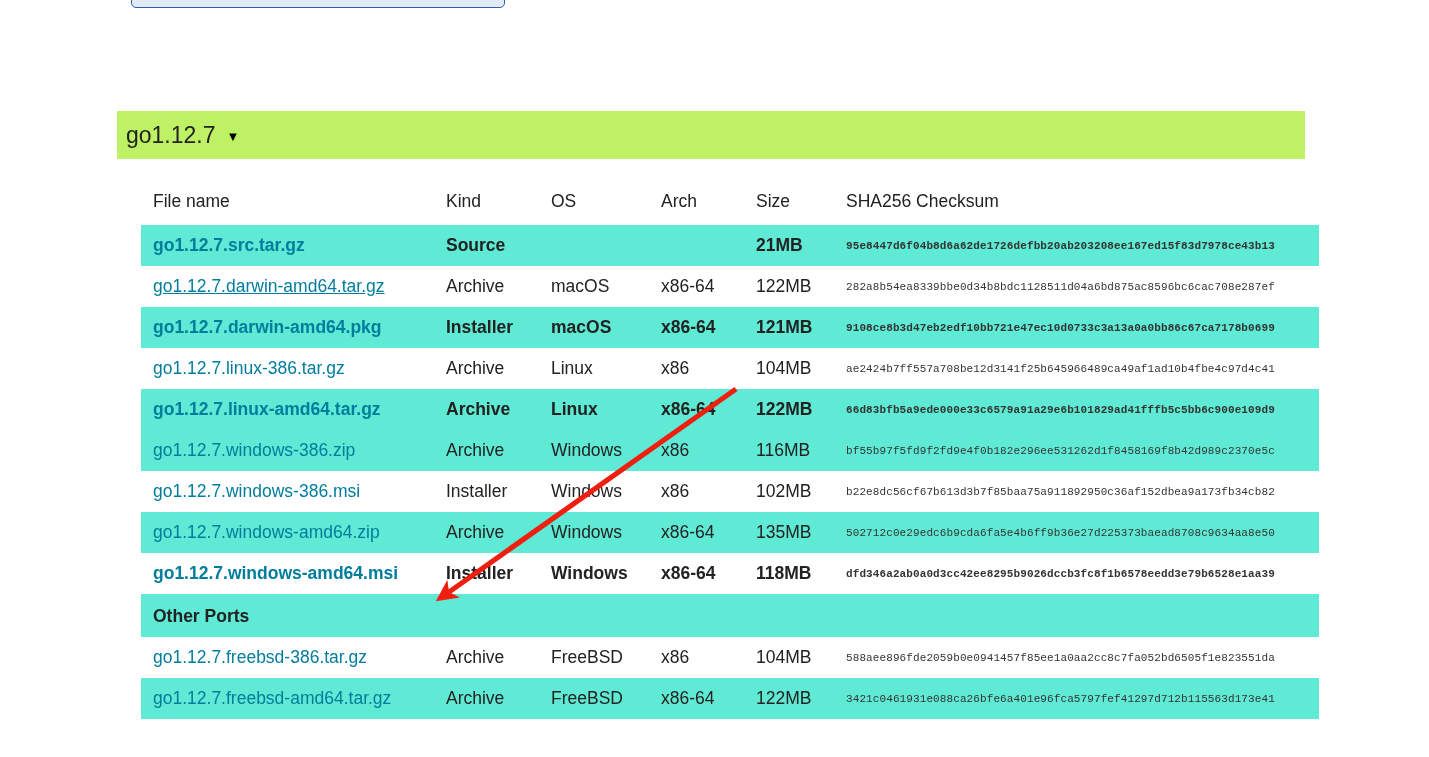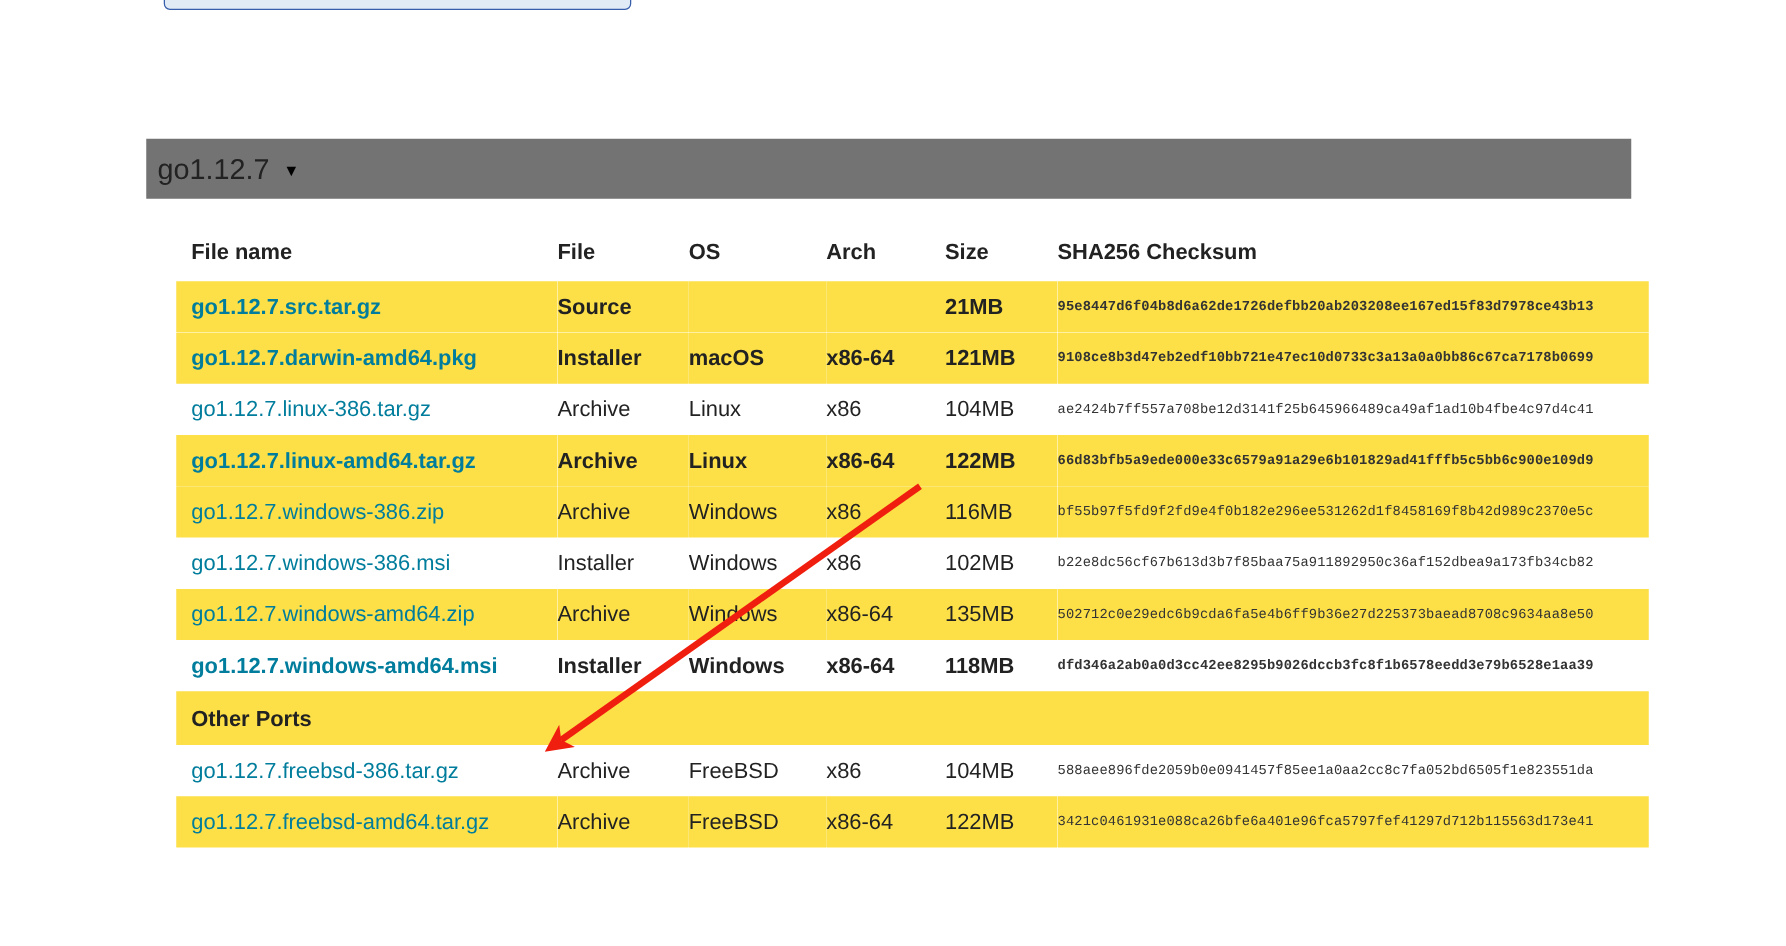--- a/index.html
+++ b/index.html
@@ -40,21 +40,21 @@
     letter-spacing: -0.1px;
   }
 
   
   .version-bar {
     position: absolute;
     left: 117px;
     top: 111px;
     width: 1188px;
     height: 48px;
-    background: #737373;
+    background: #bef264;
     display: flex;
     align-items: center;
     padding-left: 9px;
     cursor: pointer;
   }
   .version-label {
     font-size: 23px;
     color: #222222;
     font-weight: normal;
   }
@@ -72,34 +72,34 @@
     position: absolute;
     left: 141px;
     top: 185px;
     width: 1178px;
     border-collapse: collapse;
     table-layout: fixed;
   }
   .downloads-table th {
     text-align: left;
     font-size: 17.5px;
-    font-weight: bold;
+    font-weight: normal;
     color: #222222;
     padding: 6px 0 13px 0;
     vertical-align: bottom;
   }
   .downloads-table td {
     font-size: 17.5px;
     color: #222222;
     padding: 10px 0 10px 0;
     vertical-align: middle;
     white-space: nowrap;
     overflow: hidden;
   }
-  .downloads-table tbody tr.stripe td { background: #fde047; margin-left: 37px; }
+  .downloads-table tbody tr.stripe td { background: #5eead4; margin-left: 37px; }
 
   
   .col-name  { width: 305px; padding-left: 12px !important; }
   .col-kind  { width: 105px; }
   .col-os    { width: 110px; }
   .col-arch  { width: 95px; }
   .col-size  { width: 90px; }
   .col-sum   { width: 473px; }
 
   .downloads-table th.col-name { padding-left: 12px; }
@@ -145,36 +145,44 @@
 
   <div class="version-bar">
     <span class="version-label">go1.12.7</span>
     <span class="version-caret">▼</span>
   </div>
 
   <table class="downloads-table">
     <thead>
       <tr>
         <th class="col-name">File name</th>
-        <th class="col-kind">File</th>
+        <th class="col-kind">Kind</th>
         <th class="col-os">OS</th>
         <th class="col-arch">Arch</th>
         <th class="col-size">Size</th>
         <th class="col-sum">SHA256 Checksum</th>
       </tr>
     </thead>
     <tbody id="table-body">
         <tr class="stripe highlight">
           <td class="col-name"><a class="file-link" href="#">go1.12.7.src.tar.gz</a></td>
           <td class="col-kind">Source</td>
           <td class="col-os"></td>
           <td class="col-arch"></td>
           <td class="col-size">21MB</td>
           <td class="col-sum checksum">95e8447d6f04b8d6a62de1726defbb20ab203208ee167ed15f83d7978ce43b13</td>
         </tr>
+        <tr class="hovered">
+          <td class="col-name"><a class="file-link" href="#">go1.12.7.darwin-amd64.tar.gz</a></td>
+          <td class="col-kind">Archive</td>
+          <td class="col-os">macOS</td>
+          <td class="col-arch">x86-64</td>
+          <td class="col-size">122MB</td>
+          <td class="col-sum checksum">282a8b54ea8339bbe0d34b8bdc1128511d04a6bd875ac8596bc6cac708e287ef</td>
+        </tr>
         <tr class="stripe highlight">
           <td class="col-name"><a class="file-link" href="#">go1.12.7.darwin-amd64.pkg</a></td>
           <td class="col-kind">Installer</td>
           <td class="col-os">macOS</td>
           <td class="col-arch">x86-64</td>
           <td class="col-size">121MB</td>
           <td class="col-sum checksum">9108ce8b3d47eb2edf10bb721e47ec10d0733c3a13a0a0bb86c67ca7178b0699</td>
         </tr>
         <tr>
           <td class="col-name"><a class="file-link" href="#">go1.12.7.linux-386.tar.gz</a></td>

